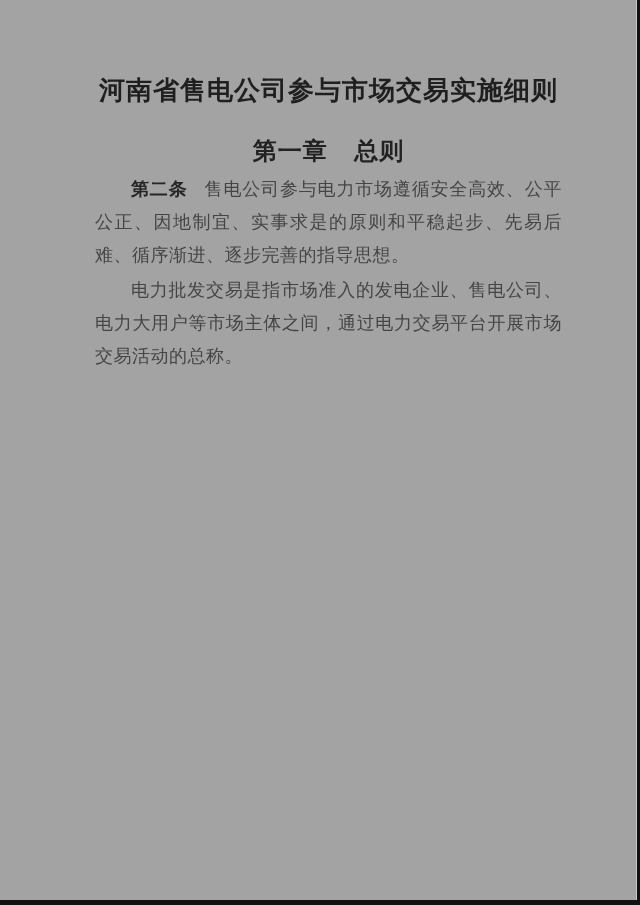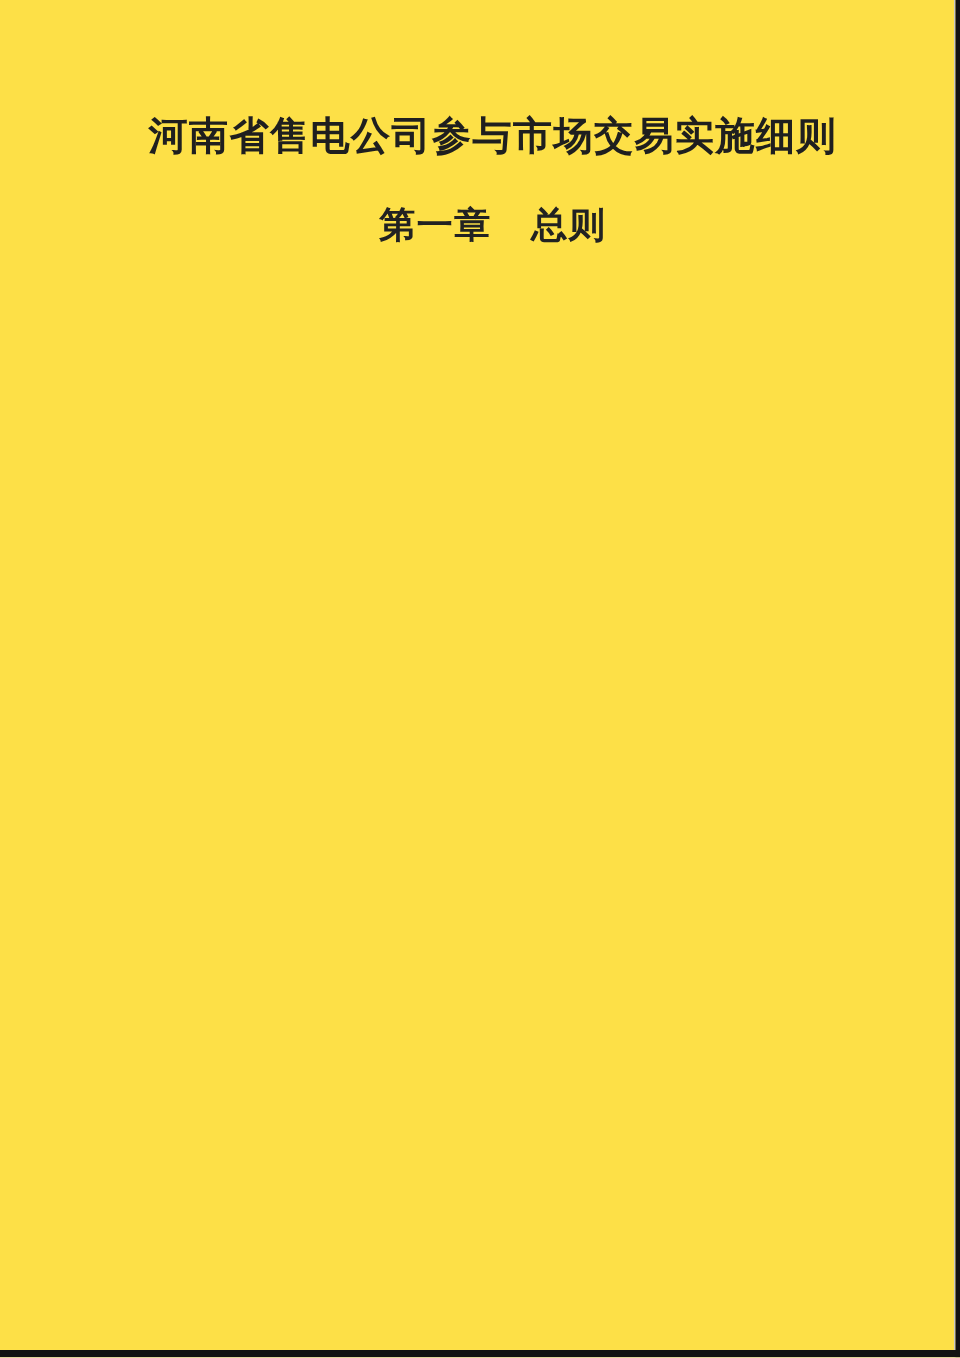--- a/index.html
+++ b/index.html
@@ -4,21 +4,21 @@
 <style>
   html, body {
     margin: 0;
     padding: 0;
     background: #ffffff;
   }
   .page {
     position: relative;
     width: 640px;
     height: 905px;
-    background: #fde047;
+    background: #a3a3a3;
     overflow: hidden;
     font-family: "Liberation Serif", "DejaVu Serif", serif;
     box-sizing: border-box;
     text-decoration: underline;
   }
   .content {
     position: absolute;
     top: 0;
     left: 95px;
     width: 467px;
@@ -98,22 +98,24 @@
 
     <div class="doc-title">
       <div>河南省售电公司参与市场交易实施细则</div>
     </div>
 
     <div class="chapter-heading"><span class="chapter-number">第一章</span><span>总则</span></div>
 
     <div class="body-text">
 
 
+      <p class="article"><span class="article-label">第二条</span><span>售电公司参与电力市场遵循安全高效、公平公正、因地制宜、实事求是的原则和平稳起步、先易后难、循序渐进、逐步完善的指导思想。</span></p>
 
 
+      <p class="article"><span class="article-label"></span><span>电力批发交易是指市场准入的发电企业、售电公司、电力大用户等市场主体之间，通过电力交易平台开展市场交易活动的总称。</span></p>
 
 
     </div>
   </div>
 
   <div class="edge-right-soft"></div>
   <div class="edge-right"></div>
   <div class="edge-bottom"></div>
 </div>
 

